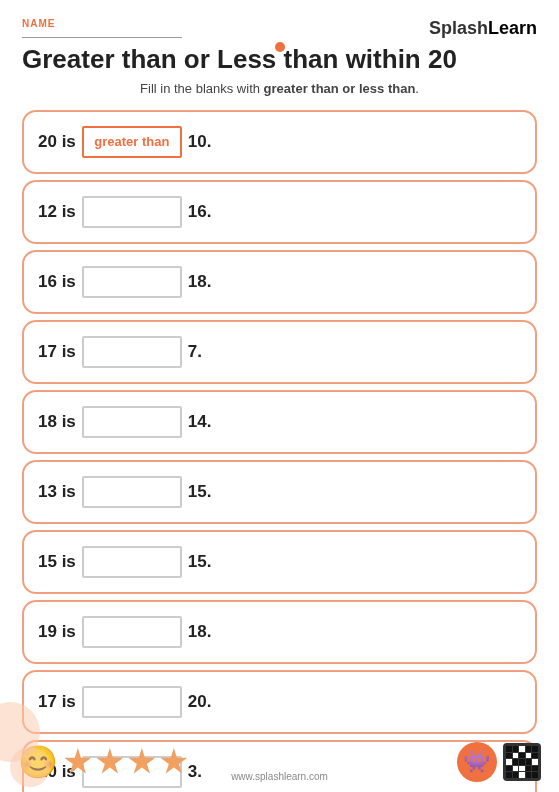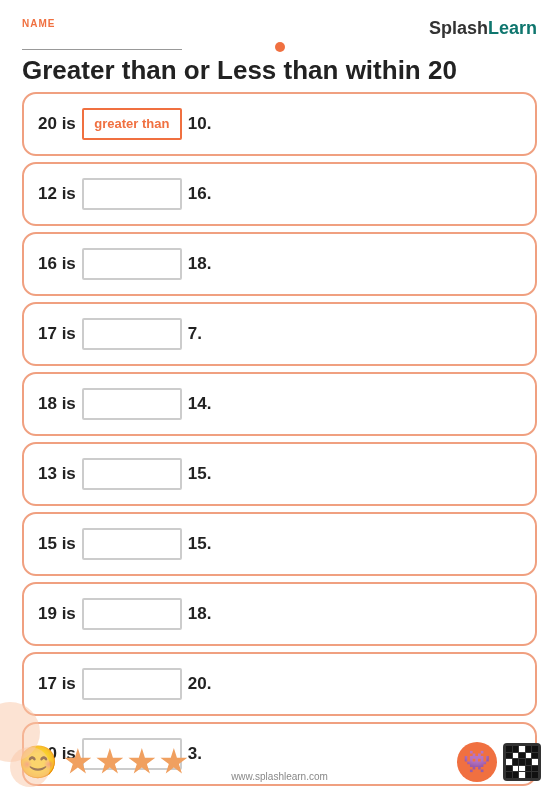--- a/index.html
+++ b/index.html
@@ -29,21 +29,21 @@
     }
 
     .name-label {
       font-size: 10px;
       font-weight: bold;
       color: #f07040;
       letter-spacing: 1px;
       text-transform: uppercase;
       border-bottom: 1.5px solid #999;
       width: 160px;
-      padding-bottom: 20px;
+      padding-bottom: 8px;
     }
 
     .logo {
       font-size: 18px;
       font-weight: bold;
       color: #f07040;
     }
     .logo span {
       color: #333;
     }
@@ -214,28 +214,31 @@
     }
   </style>
 </head>
 <body>
 
 <div class="page">
 
   <div class="top-bar">
     <div class="name-label">NAME</div>
     <div class="logo">
-      <span>Splash</span><span style="color:#0f766e">Learn</span>
+      <span>Splash</span><span style="color:#000000">Learn</span>
     </div>
   </div>
 
   <div class="title">Greater than or Less than within 20</div>
 
   <div class="dot-top"></div>
 
+  <div class="subtitle">
+    <span>Fill in the blanks with </span><strong>greater than or less than</strong><span>.</span>
+  </div>
 
   <div class="grid" id="problems-grid">
   <div class="card">
         <span class="number">20 is</span>
         <div class="answer-box filled">greater than</div>
         <span class="end-number">10.</span>
       </div>
       <div class="card">
         <span class="number">12 is</span>
         <div class="answer-box"></div>

